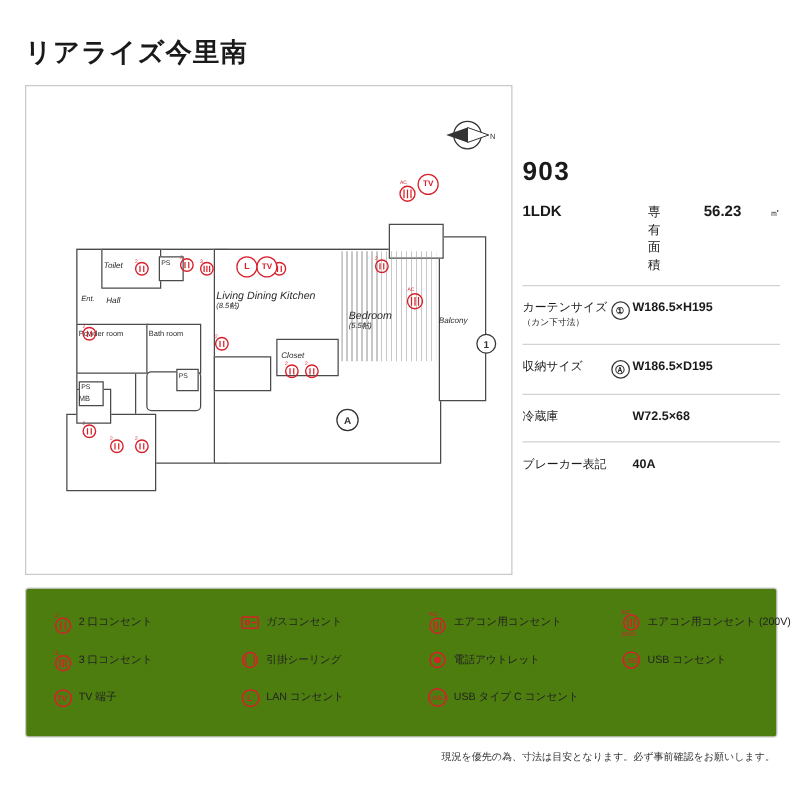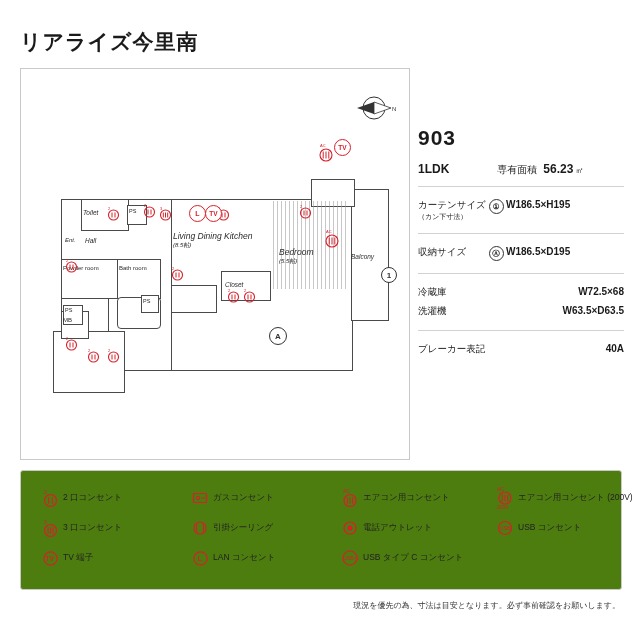--- a/index.html
+++ b/index.html
@@ -51,38 +51,38 @@
     position:absolute;border:1.3px solid #333;border-radius:50%;
     color:#333;font-weight:bold;display:flex;align-items:center;
     justify-content:center;background:#fff;font-size:8px;
   }
   
   .info{
     position:absolute;left:418px;top:126px;width:206px;
   }
   .unit-no{font-size:21px;font-weight:bold;letter-spacing:1px;}
   .plan-type-row{
-    display:flex;align-items:baseline;margin-top:12px;font-size:11px;
+    display:flex;align-items:baseline;margin-top:12px;font-size:11px;gap:21px;
   }
   .plan-type{font-size:12px;font-weight:bold;}
   .area-label{margin-left:48px;font-size:10px;}
   .area-val{font-size:12px;font-weight:bold;margin-left:6px;}
   .area-unit{font-size:8px;margin-left:2px;}
   .hr{height:1px;background:#d2d2d2;margin:9px 0;}
   .row{display:flex;align-items:flex-start;font-size:9.5px;padding:3px 0;}
   .row .lbl{width:68px;line-height:1.35;}
   .row .lbl .small{font-size:7px;display:block;}
   .row .mark{width:20px;text-align:center;}
   .row .val{flex:1;font-size:10px;font-weight:bold;}
   .mkcirc{
     display:inline-flex;width:13px;height:13px;border:1px solid #333;
     border-radius:50%;align-items:center;justify-content:center;
     font-size:7.5px;font-weight:bold;
   }
-  .row.plain .val{font-weight:bold;text-align:right;}
+  .row.plain .val{font-weight:bold;}
   
   .legend{
     position:absolute;left:20px;top:470px;width:600px;height:118px;
     border:1px solid #c9c9c9;border-radius:3px;background:#4d7c0f;
   }
   .legend-grid{
     position:absolute;inset:12px 10px 10px 16px;
     display:grid;grid-template-columns:150px 150px 155px 150px;
     grid-auto-rows:30px;align-items:center;
   }
@@ -289,25 +289,20 @@
     <div class="mark"><span class="mkcirc">Ⓐ</span></div>
     <div class="val">W186.5×D195</div>
   </div>
   <div class="hr"></div>
 
   <div class="row plain">
     <div class="lbl">冷蔵庫</div>
     <div class="mark"></div>
     <div class="val">W72.5×68</div>
   </div>
-  <div class="row plain">
-    <div class="lbl">洗濯機</div>
-    <div class="mark"></div>
-    <div class="val">W63.5×D63.5</div>
-  </div>
   <div class="hr"></div>
 
   <div class="row plain">
     <div class="lbl">ブレーカー表記</div>
     <div class="mark"></div>
     <div class="val">40A</div>
   </div>
 </div>
 
 <div class="legend">

